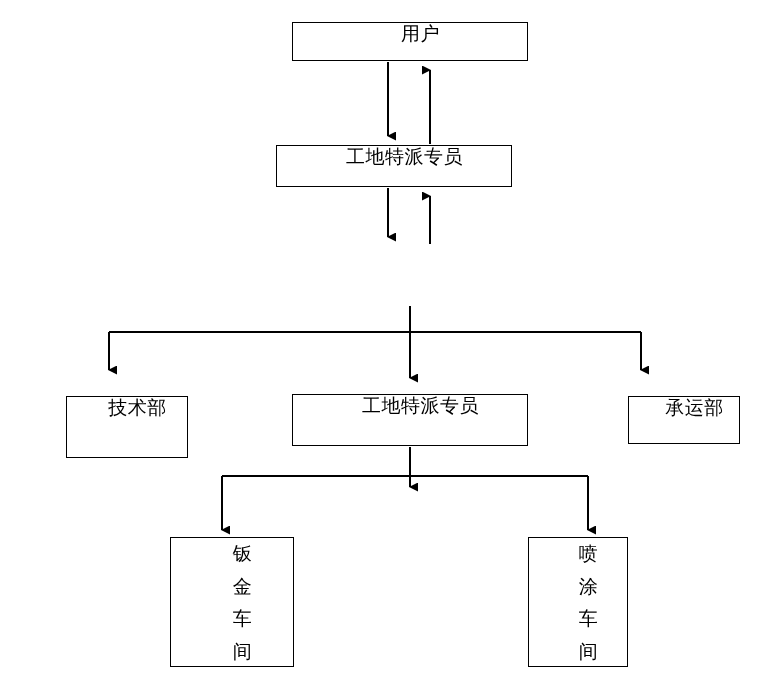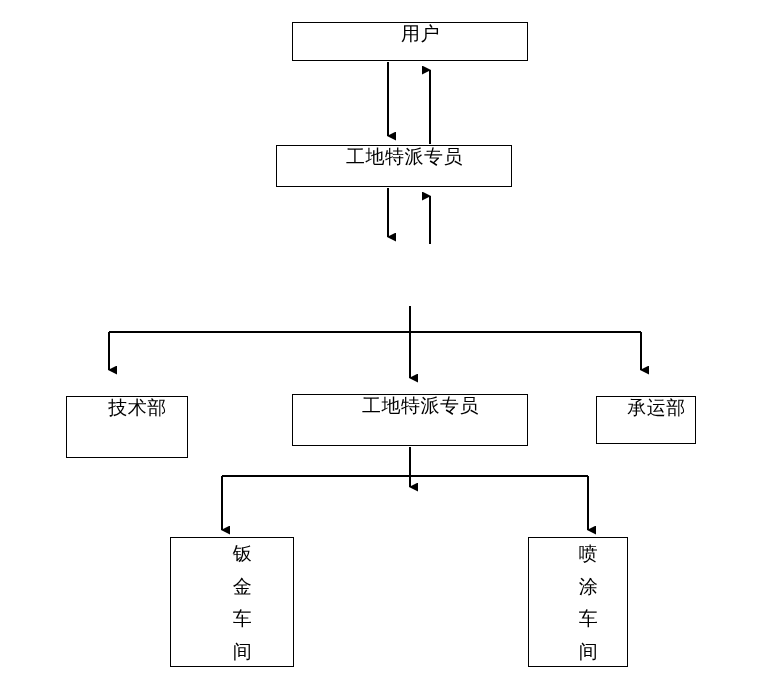--- a/index.html
+++ b/index.html
@@ -51,21 +51,21 @@
   .node.v .node-label {
     font-size: 19px;
     line-height: 1.72;
   }
   
   #node-user        { left: 292px; top: 22px;  width: 236px; height: 39px; }
   #node-site-agent  { left: 276px; top: 145px; width: 236px; height: 42px; }
   #node-dispatch    { left: 292px; top: 245px; width: 236px; height: 60px; }
   #node-tech        { left: 66px;  top: 396px; width: 122px; height: 62px; }
   #node-qc          { left: 292px; top: 394px; width: 236px; height: 52px; }
-  #node-carrier     { left: 596px; top: 396px; width: 100px; height: 48px; }
+  #node-carrier     { left: 628px; top: 396px; width: 112px; height: 48px; }
   #node-sheetmetal  { left: 170px; top: 537px; width: 124px; height: 130px; }
   #node-paint       { left: 528px; top: 537px; width: 100px; height: 130px; }
 </style>
 </head>
 <body>
 
 <div id="diagram-canvas">
 
   <svg id="edge-layer" viewBox="0 0 784 699" width="784" height="699" xmlns="http://www.w3.org/2000/svg">
     <defs>

